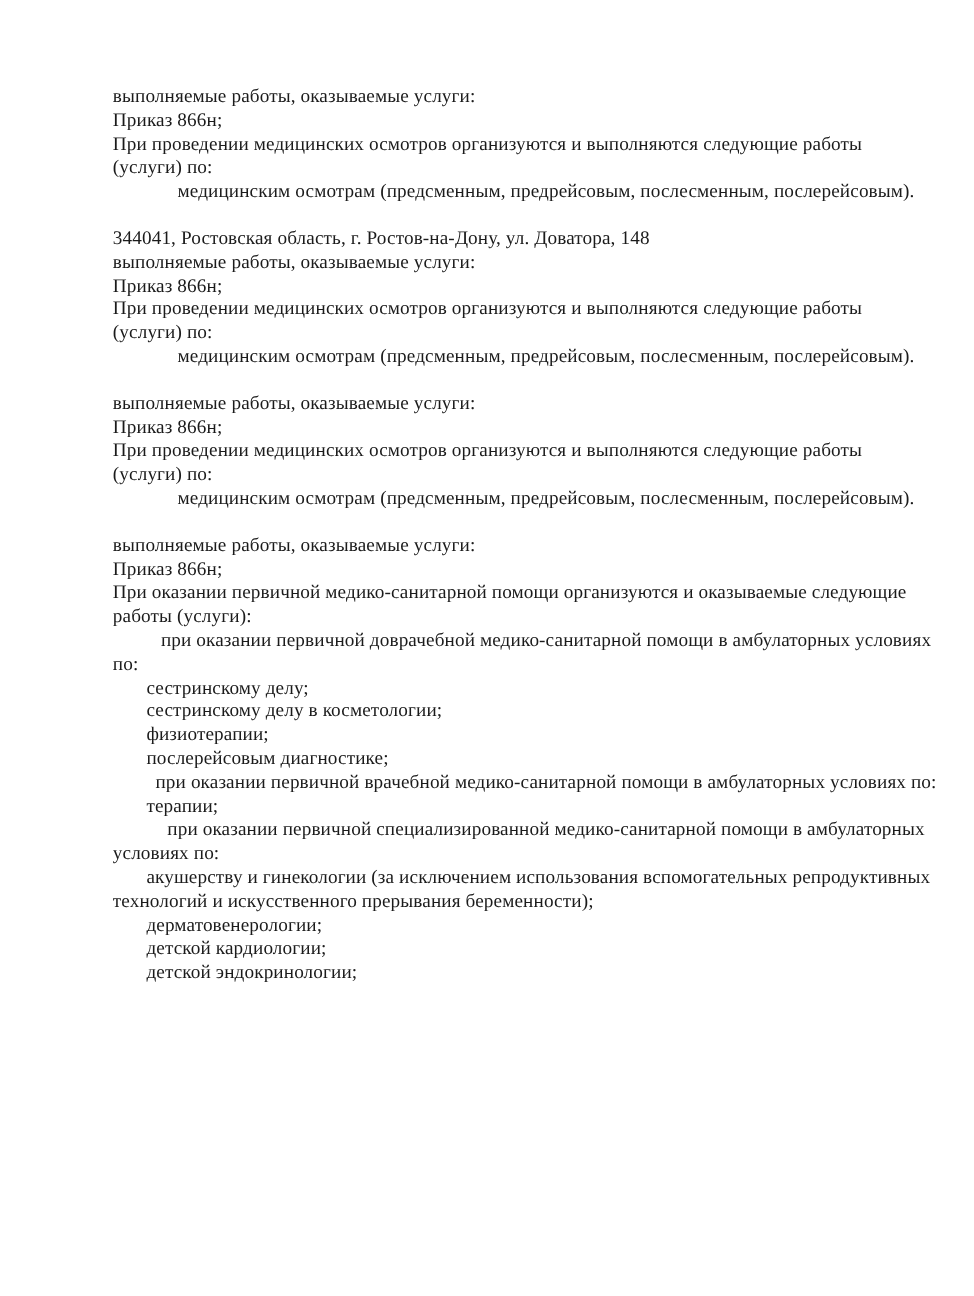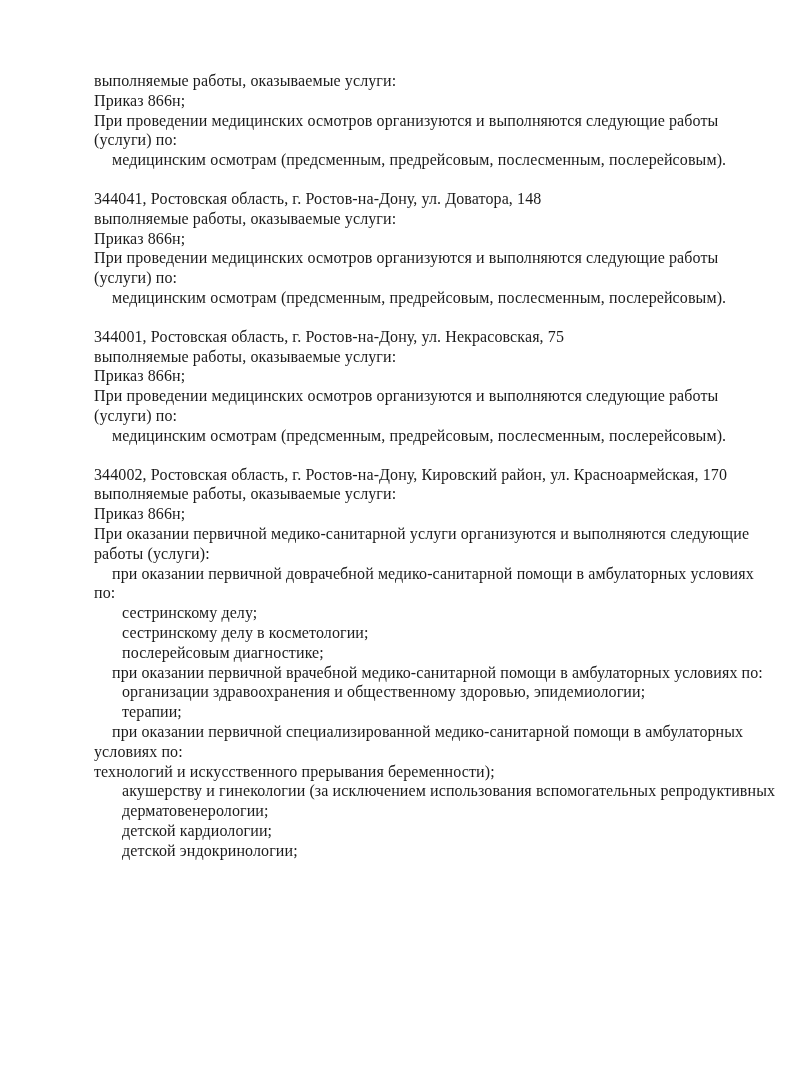--- a/index.html
+++ b/index.html
@@ -25,21 +25,21 @@
     top: 71px;
     right: 14px;
   }
   section.license-section { margin: 0; }
   section.license-section + section.license-section { margin-top: 19px; }
   .line {
     white-space: pre;
     letter-spacing: 0.1px;
   }
   .i0 { padding-left: 0; }
-  .i1 { padding-left: 18px; }
+  .i1 { padding-left: 18px; text-align: center; }
   .i2 { padding-left: 28px; }
 </style>
 </head>
 <body>
 
 <div class="page">
   <div class="content" id="doc-root">
       <section class="license-section">
         <div class="line i0">выполняемые работы, оказываемые услуги:</div>
         <div class="line i0">Приказ 866н;</div>
@@ -49,43 +49,41 @@
       </section>
       <section class="license-section">
         <div class="line i0">344041, Ростовская область, г. Ростов-на-Дону, ул. Доватора, 148</div>
         <div class="line i0">выполняемые работы, оказываемые услуги:</div>
         <div class="line i0">Приказ 866н;</div>
         <div class="line i0">При проведении медицинских осмотров организуются и выполняются следующие работы</div>
         <div class="line i0">(услуги) по:</div>
         <div class="line i1">медицинским осмотрам (предсменным, предрейсовым, послесменным, послерейсовым).</div>
       </section>
       <section class="license-section">
-        <div class="line i0">344001, Ростовская область, г. Ростов-на-Дону, ул. Некрасовская, 75</div>
         <div class="line i0">выполняемые работы, оказываемые услуги:</div>
         <div class="line i0">Приказ 866н;</div>
         <div class="line i0">При проведении медицинских осмотров организуются и выполняются следующие работы</div>
         <div class="line i0">(услуги) по:</div>
         <div class="line i1">медицинским осмотрам (предсменным, предрейсовым, послесменным, послерейсовым).</div>
       </section>
       <section class="license-section">
-        <div class="line i0">344002, Ростовская область, г. Ростов-на-Дону, Кировский район, ул. Красноармейская, 170</div>
         <div class="line i0">выполняемые работы, оказываемые услуги:</div>
         <div class="line i0">Приказ 866н;</div>
-        <div class="line i0">При оказании первичной медико-санитарной услуги организуются и выполняются следующие</div>
+        <div class="line i0">При оказании первичной медико-санитарной помощи организуются и оказываемые следующие</div>
         <div class="line i0">работы (услуги):</div>
         <div class="line i1">при оказании первичной доврачебной медико-санитарной помощи в амбулаторных условиях</div>
         <div class="line i0">по:</div>
         <div class="line i2">сестринскому делу;</div>
         <div class="line i2">сестринскому делу в косметологии;</div>
+        <div class="line i2">физиотерапии;</div>
         <div class="line i2">послерейсовым диагностике;</div>
         <div class="line i1">при оказании первичной врачебной медико-санитарной помощи в амбулаторных условиях по:</div>
-        <div class="line i2">организации здравоохранения и общественному здоровью, эпидемиологии;</div>
         <div class="line i2">терапии;</div>
         <div class="line i1">при оказании первичной специализированной медико-санитарной помощи в амбулаторных</div>
         <div class="line i0">условиях по:</div>
+        <div class="line i2">акушерству и гинекологии (за исключением использования вспомогательных репродуктивных</div>
         <div class="line i0">технологий и искусственного прерывания беременности);</div>
-        <div class="line i2">акушерству и гинекологии (за исключением использования вспомогательных репродуктивных</div>
         <div class="line i2">дерматовенерологии;</div>
         <div class="line i2">детской кардиологии;</div>
         <div class="line i2">детской эндокринологии;</div>
       </section>
     </div>
 </div>
 
 </body></html>

